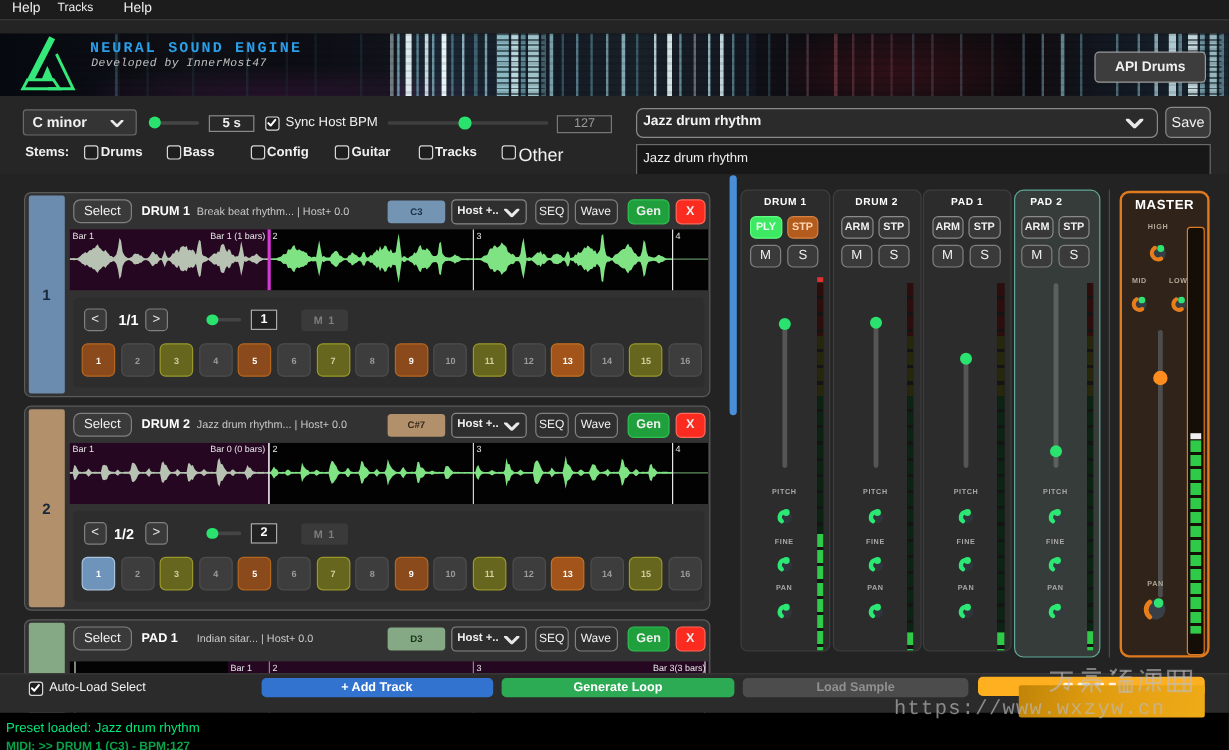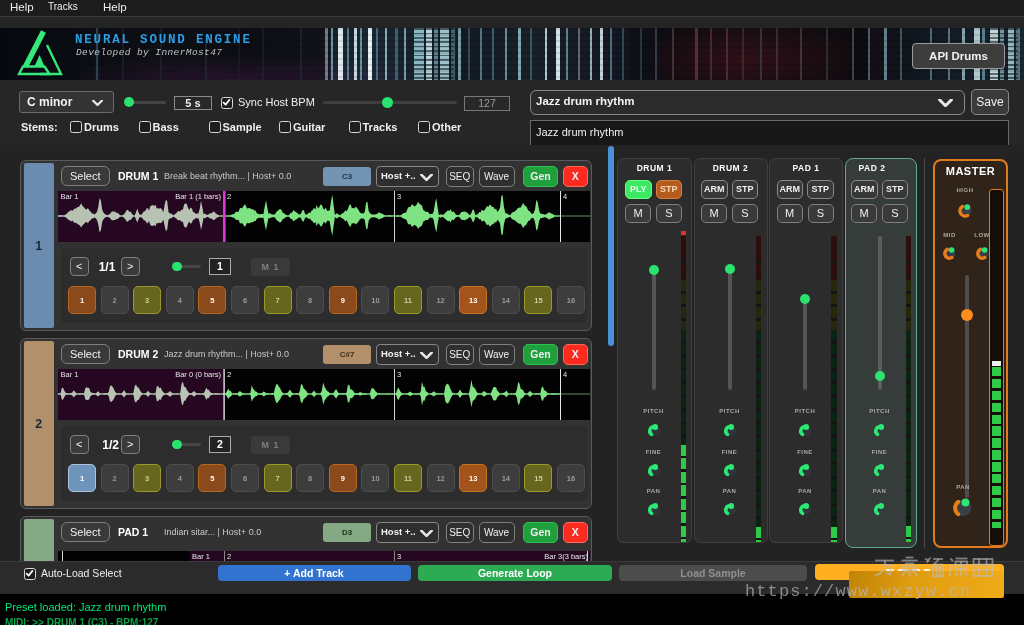--- a/index.html
+++ b/index.html
@@ -104,27 +104,27 @@
 <div class="abs" style="left:291px;top:96px;font-size:11px;color:#f0f0f0">BPM</div>
 <div class="abs" style="left:323px;top:100.5px;width:134px;height:3.5px;background:#3f3f3f;border-radius:2px"></div>
 <div class="abs" style="left:381.5px;top:97px;width:11px;height:11px;border-radius:50%;background:#2ae36e"></div>
 <div class="abs" style="left:464px;top:95.5px;width:46px;height:15px;background:#282828;border:1px solid #777;display:flex;align-items:center;justify-content:center;font-size:10.5px;color:#9a9a9a">127</div>
 <div class="abs" style="left:21px;top:121px;font-size:11px;font-weight:bold;color:#f0f0f0">Stems:</div>
 <div style="position:absolute;left:70px;top:121px;width:12px;height:12px;border:1.5px solid #d8d8d8;border-radius:2.5px;background:#1e1e1e;"></div>
 <div class="abs" style="left:84px;top:120.5px;font-size:11px;font-weight:bold;color:#f0f0f0">Drums</div>
 <div style="position:absolute;left:138.5px;top:121px;width:12px;height:12px;border:1.5px solid #d8d8d8;border-radius:2.5px;background:#1e1e1e;"></div>
 <div class="abs" style="left:152.5px;top:120.5px;font-size:11px;font-weight:bold;color:#f0f0f0">Bass</div>
 <div style="position:absolute;left:208.5px;top:121px;width:12px;height:12px;border:1.5px solid #d8d8d8;border-radius:2.5px;background:#1e1e1e;"></div>
-<div class="abs" style="left:222.5px;top:120.5px;font-size:11px;font-weight:bold;color:#f0f0f0">Sample</div>
+<div class="abs" style="left:222.5px;top:120.5px;font-size:11px;font-weight:bold;color:#f0f0f0">Config</div>
 <div style="position:absolute;left:279px;top:121px;width:12px;height:12px;border:1.5px solid #d8d8d8;border-radius:2.5px;background:#1e1e1e;"></div>
 <div class="abs" style="left:293px;top:120.5px;font-size:11px;font-weight:bold;color:#f0f0f0">Guitar</div>
 <div style="position:absolute;left:348.5px;top:121px;width:12px;height:12px;border:1.5px solid #d8d8d8;border-radius:2.5px;background:#1e1e1e;"></div>
 <div class="abs" style="left:362.5px;top:120.5px;font-size:11px;font-weight:bold;color:#f0f0f0">Tracks</div>
 <div style="position:absolute;left:418px;top:121px;width:12px;height:12px;border:1.5px solid #d8d8d8;border-radius:2.5px;background:#1e1e1e;"></div>
-<div class="abs" style="left:432px;top:120.5px;font-size:11px;font-weight:bold;color:#f0f0f0">Other</div>
+<div class="abs" style="left:432px;top:120.5px;font-size:15px;font-weight:normal;color:#f0f0f0">Other</div>
 <div class="abs" style="left:529.5px;top:89.5px;width:435px;height:25px;background:#2b2b2b;border:1.4px solid #8a8a8a;border-radius:6px"></div>
 <div class="abs" style="left:536px;top:95px;font-size:11.5px;font-weight:bold;color:#f2f2f2">Jazz drum rhythm</div>
 <svg style="position:absolute;left:938px;top:99px" width="15" height="8" viewBox="0 0 11 6">
     <path d="M1,0.5 L5.5,5 L10,0.5" fill="none" stroke="#e8e8e8" stroke-width="2.2" stroke-linecap="round" stroke-linejoin="round"></path>
   </svg>
 <div class="btn" style="left:971px;top:89px;width:38px;height:26px;border-radius:5px;font-size:12px;border-color:#8a8a8a">Save</div>
 <div class="abs" style="left:529.5px;top:120px;width:479.5px;height:26px;background:#171717;border:1px solid #6a6a6a"></div>
 <div class="abs" style="left:536px;top:125.5px;font-size:11px;color:#f0f0f0">Jazz drum rhythm</div>
 <div class="abs" style="left:0;top:145px;width:1024px;height:449px;background:#232323"></div>
 <div class="abs" style="left:20px;top:160px;width:572px;height:171px;background:#323232;border:1px solid #5a5a5a;border-radius:6px;z-index:1"></div>
@@ -228,21 +228,21 @@
       <rect x="165.4" y="0" width="1.4" height="51" fill="#e8dce8"></rect>
       <text x="2.5" y="8" fill="#e8e8e8" font-size="7.5" font-family="Liberation Sans">Bar 1</text>
       <text x="163" y="8" fill="#e8e8e8" font-size="7.5" text-anchor="end" font-family="Liberation Sans">Bar 0 (0 bars)</text>
       <text x="169" y="8" fill="#e8e8e8" font-size="7.5" font-family="Liberation Sans">2</text>
       <text x="339" y="8" fill="#e8e8e8" font-size="7.5" font-family="Liberation Sans">3</text>
       <text x="505" y="8" fill="#e8e8e8" font-size="7.5" font-family="Liberation Sans">4</text>
     </svg>
   </div>
 <div class="abs" style="left:61px;top:426px;width:526px;height:75px;background:#2d2d2d;border-radius:4px;z-index:1"></div>
 <div class="btn" style="left:70px;top:435px;width:18.5px;height:18.5px;border-radius:4px;font-size:11px;z-index:1">&lt;</div>
-<div class="abs" style="left:95px;top:438px;width:24px;text-align:right;font-size:12px;font-weight:bold;color:#fff;z-index:1">1/2</div>
+<div class="abs" style="left:95px;top:438px;width:24px;text-align:left;font-size:12px;font-weight:bold;color:#fff;z-index:1">1/2</div>
 <div class="btn" style="left:121px;top:435px;width:18.5px;height:18.5px;border-radius:4px;font-size:11px;z-index:1">&gt;</div>
 <div class="abs" style="left:176px;top:443px;width:25px;height:3px;background:#454545;border-radius:2px;z-index:1"></div>
 <div class="abs" style="left:172px;top:439.5px;width:9.5px;height:9.5px;border-radius:50%;background:#2ae36e;z-index:1"></div>
 <div class="abs" style="left:209px;top:435.5px;width:22px;height:17px;background:#222;border:1.4px solid #aaa;display:flex;align-items:center;justify-content:center;font-size:10.5px;font-weight:bold;color:#fff;z-index:1">2</div>
 <div class="abs" style="left:251px;top:435.5px;width:39px;height:18px;background:#3a3a3a;border-radius:3px;display:flex;align-items:center;justify-content:center;font-size:9px;font-weight:bold;color:#7e7e7e;letter-spacing:1px;z-index:1">M 1</div>
 <div class="abs" style="left:68.0px;top:464px;width:28px;height:28px;background:#6f94bc;border:1.6px solid #a8c4de;border-radius:5px;display:flex;align-items:center;justify-content:center;font-size:7.5px;font-weight:bold;color:#fff;z-index:1">1</div>
 <div class="abs" style="left:100.6px;top:464px;width:28px;height:28px;background:#3d3d3d;border:1.6px solid #4d4d4d;border-radius:5px;display:flex;align-items:center;justify-content:center;font-size:7.5px;font-weight:bold;color:#9a9a9a;z-index:1">2</div>
 <div class="abs" style="left:133.2px;top:464px;width:28px;height:28px;background:#67661f;border:1.6px solid #9a982b;border-radius:5px;display:flex;align-items:center;justify-content:center;font-size:7.5px;font-weight:bold;color:#cfcf9f;z-index:1">3</div>
 <div class="abs" style="left:165.8px;top:464px;width:28px;height:28px;background:#3d3d3d;border:1.6px solid #4d4d4d;border-radius:5px;display:flex;align-items:center;justify-content:center;font-size:7.5px;font-weight:bold;color:#9a9a9a;z-index:1">4</div>
 <div class="abs" style="left:198.4px;top:464px;width:28px;height:28px;background:#8a4a1c;border:1.6px solid #b5661f;border-radius:5px;display:flex;align-items:center;justify-content:center;font-size:7.5px;font-weight:bold;color:#fff;z-index:1">5</div>

